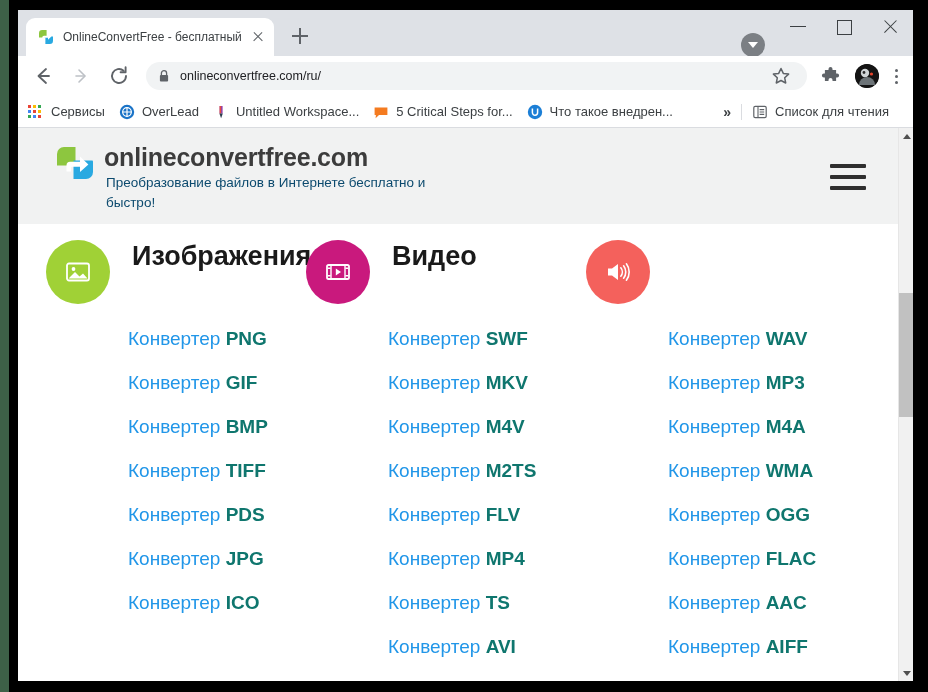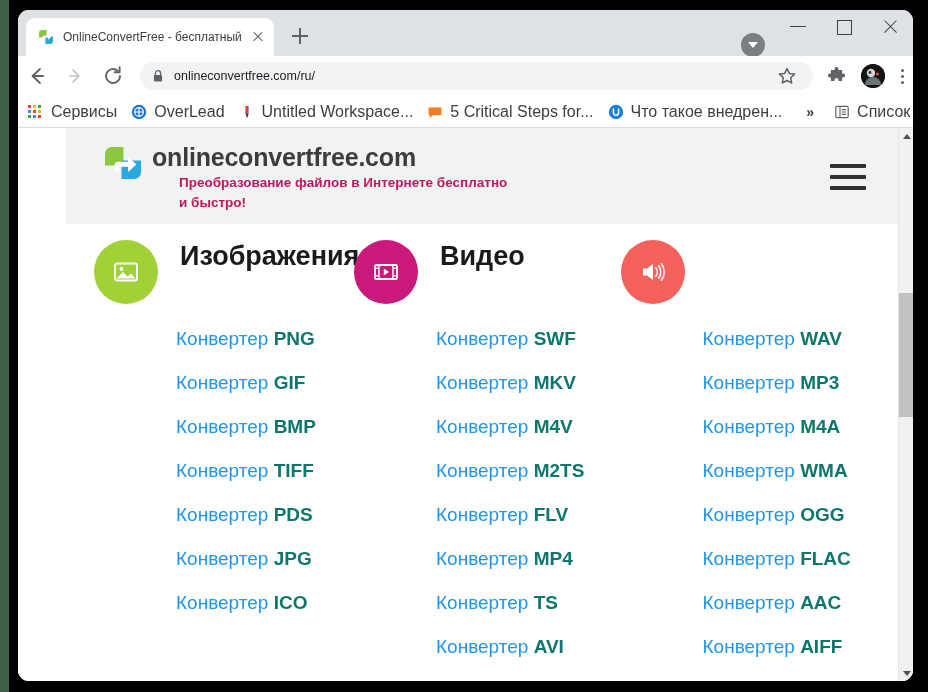--- a/index.html
+++ b/index.html
@@ -26,21 +26,20 @@
     background: #3d6047;
   }
 
   
   #browser {
     position: absolute;
     left: 18px; top: 10px;
     width: 895px; height: 671px;
     background: #ffffff;
     overflow: hidden;
-    border-radius: 11px;
   }
 
   
   #tabstrip {
     position: relative;
     height: 46px;
     background: #dee1e6;
   }
   #tab {
     position: absolute;
@@ -142,21 +141,21 @@
   #win-close::before { transform: rotate(45deg); }
   #win-close::after  { transform: rotate(-45deg); }
 
   
   #toolbar {
     position: relative;
     height: 40px;
     background: #ffffff;
     display: flex;
     align-items: center;
-    padding: 0 0;
+    padding: 0 6px;
   }
   .navbtn {
     width: 30px; height: 30px;
     margin: 0 4px;
     position: relative;
     flex: 0 0 30px;
   }
   #omnibox {
     flex: 1 1 auto;
     height: 28px;
@@ -226,21 +225,21 @@
     margin-right: 14px;
     white-space: nowrap;
   }
   .bm-ico {
     width: 16px; height: 16px;
     flex: 0 0 16px;
     margin-right: 7px;
     position: relative;
   }
   .bm-label {
-    font-size: 16px;
+    font-size: 13px;
     color: #3c4043;
     line-height: 14px;
   }
   #bm-overflow {
     margin-left: auto;
     font-size: 14px;
     color: #3c4043;
     padding: 0 10px;
     font-weight: bold;
   }
@@ -259,21 +258,20 @@
     position: relative;
     height: 553px;
     background: #ffffff;
     overflow: hidden;
   }
   #page {
     position: absolute;
     left: 0; top: 0;
     width: 880px; height: 549px;
     background: #ffffff;
-    padding-left: 48px;
   }
   #site-header {
     height: 96px;
     background: #f1f2f2;
     position: relative;
   }
   #logo-row {
     position: absolute;
     left: 38px; top: 14px;
     display: flex;
@@ -288,26 +286,25 @@
   }
   #brand-name {
     font-size: 25px;
     font-weight: bold;
     color: #3c3c3c;
     line-height: 30px;
     letter-spacing: -0.2px;
   }
   #tagline {
     position: absolute;
-    left: 113px; top: 45px;
+    left: 88px; top: 45px;
     font-size: 13.5px;
-    color: #be185d;
+    color: #0c4a6e;
     line-height: 20px;
     width: 330px;
-    font-weight: bold;
   }
   #hamburger {
     position: absolute;
     right: 32px; top: 36px;
     width: 36px; height: 26px;
   }
   #hamburger i {
     position: absolute;
     left: 0;
     width: 36px; height: 4px;

